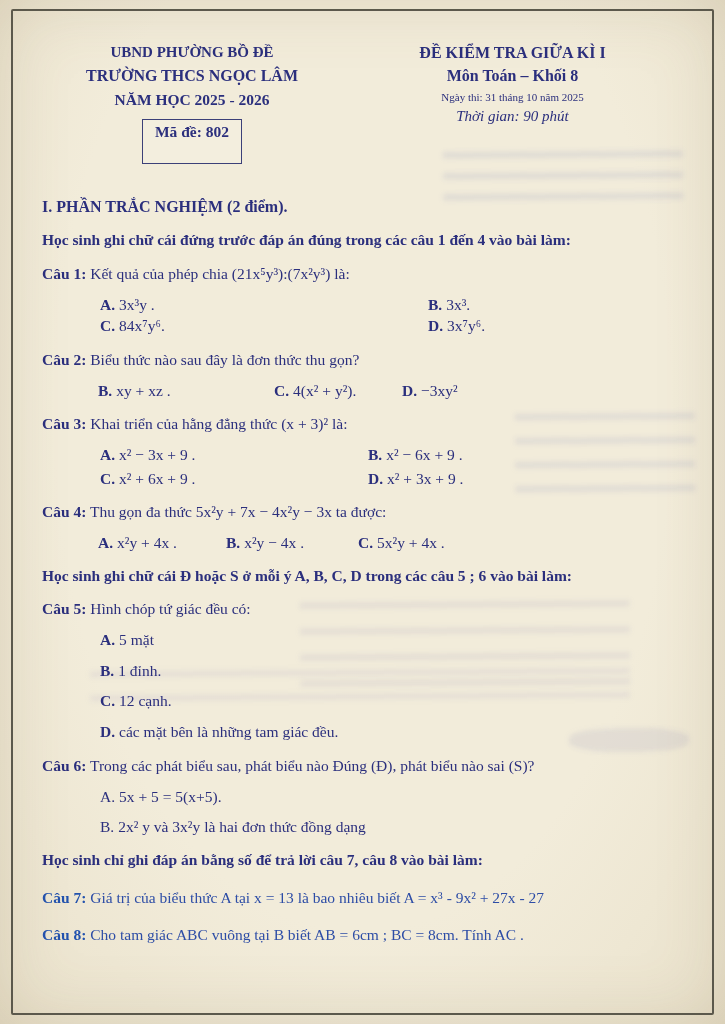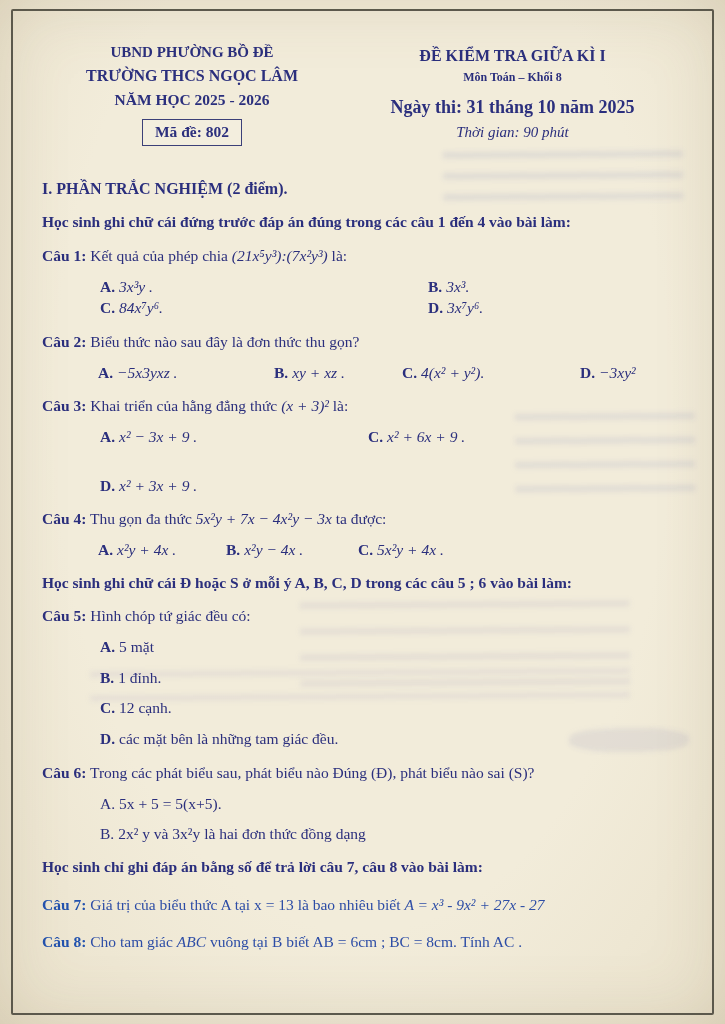--- a/index.html
+++ b/index.html
@@ -24,47 +24,47 @@
     border-radius: 2px;
     pointer-events:none;
   }
   .content {
     position:absolute; top:10px; left:12px; right:12px; bottom:10px;
     padding: 32px 30px 0 30px;
     color: #2b2f7d;
     font-size: 15.5px;
     line-height: 1.4;
   }
-  .header { display:flex;align-items:center; }
+  .header { display:flex; }
   .h-left { width: 300px; text-align:center; }
   .h-right { flex:1; text-align:center; }
   .h-left .l1 { font-size:15px; font-weight:700; }
   .h-left .l2 { font-size:16px; font-weight:700; margin-top:2px; }
   .h-left .l3 { font-size:15.5px; font-weight:700; margin-top:2px; }
   .h-right .l1 { font-size:16px; font-weight:700; }
-  .h-right .l2 { font-size:12px; font-weight:700; margin-top:1px; }
-  .h-right .l3 { font-size:18px; font-weight:700; margin-top:10px; }
+  .h-right .l2 { font-size:16px; font-weight:700; margin-top:1px; }
+  .h-right .l3 { font-size:11px; font-weight:400; margin-top:2px; }
   .h-right .l4 { font-size:15px; font-style:italic; margin-top:1px; }
   .code-box {
     display:inline-block;
     border: 1.6px solid #3c4078;
-    padding: 1px 12px 2px 12px;
+    padding: 1px 12px 20px 12px;
     margin-top: 8px;
     font-weight: 700;
     font-size: 15.5px;
     background: rgba(255,255,255,.12);
   }
   .section-title { margin-top:32px; font-weight:700; font-size:16px; }
   .instruction { margin-top:11px; font-weight:700; }
   .q { margin-top:12px; }
   .qlabel { font-weight:700; }
-  .math { font-style: italic; }
+  .math { }
   .opts { margin: 9px 0 4px 58px; }
   .opts-2col-q1 { display:grid; grid-template-columns: 328px 1fr; }
-  .opts-2col-q3 { display:grid; grid-template-columns: 268px 1fr; row-gap: 27px; }
+  .opts-2col-q3 { display:grid; grid-template-columns: 268px 1fr; row-gap: 2px; }
   .opts-4col-q2 { display:grid; grid-template-columns: 176px 128px 178px 1fr; margin-left:56px; }
   .opts-4col-q4 { display:grid; grid-template-columns: 128px 132px 178px 1fr; margin-left:56px; }
   .opt-list .opt { margin-bottom: 9px; }
   .olabel { font-weight:700; margin-right:4px; }
   .q6 .olabel { font-weight:400; }
   .q78 { color:#2d4da6; margin-top:16px; }
   .q78 .qlabel { color:#2353ae; }
   
   .ghost { position:absolute; pointer-events:none; filter: blur(2.6px); transform: rotate(-.4deg); }
   .g1 { top:142px; right:42px; width:240px; height:58px;
@@ -121,32 +121,32 @@
       <div class="opt"><span class="olabel">B.</span><span class="math">3x³.</span></div>
       <div class="opt"><span class="olabel">C.</span><span class="math">84x⁷y⁶.</span></div>
       <div class="opt"><span class="olabel">D.</span><span class="math">3x⁷y⁶.</span></div>
     </div>
 
     <div class="q">
       <span class="qlabel">Câu 2:</span>
       <span>Biểu thức nào sau đây là đơn thức thu gọn?</span>
     </div>
     <div class="opts opts-4col-q2">
-      <div class="opt"><span class="olabel">A.</span><span class="math">−5x3yxz .</span></div>
       <div class="opt"><span class="olabel">B.</span><span class="math">xy + xz .</span></div>
       <div class="opt"><span class="olabel">C.</span><span class="math">4(x² + y²).</span></div>
       <div class="opt"><span class="olabel">D.</span><span class="math">−3xy²</span></div>
     </div>
 
     <div class="q">
       <span class="qlabel">Câu 3:</span>
       <span>Khai triển của hằng đẳng thức </span><span class="math">(x + 3)²</span><span> là:</span>
     </div>
     <div class="opts opts-2col-q3">
       <div class="opt"><span class="olabel">A.</span><span class="math">x² − 3x + 9 .</span></div>
+      <div class="opt"><span class="olabel">B.</span><span class="math">x² − 6x + 9 .</span></div>
       <div class="opt"><span class="olabel">C.</span><span class="math">x² + 6x + 9 .</span></div>
       <div class="opt"><span class="olabel">D.</span><span class="math">x² + 3x + 9 .</span></div>
     </div>
 
     <div class="q">
       <span class="qlabel">Câu 4:</span>
       <span>Thu gọn đa thức </span><span class="math">5x²y + 7x − 4x²y − 3x</span><span> ta được:</span>
     </div>
     <div class="opts opts-4col-q4">
       <div class="opt"><span class="olabel">A.</span><span class="math">x²y + 4x .</span></div>

